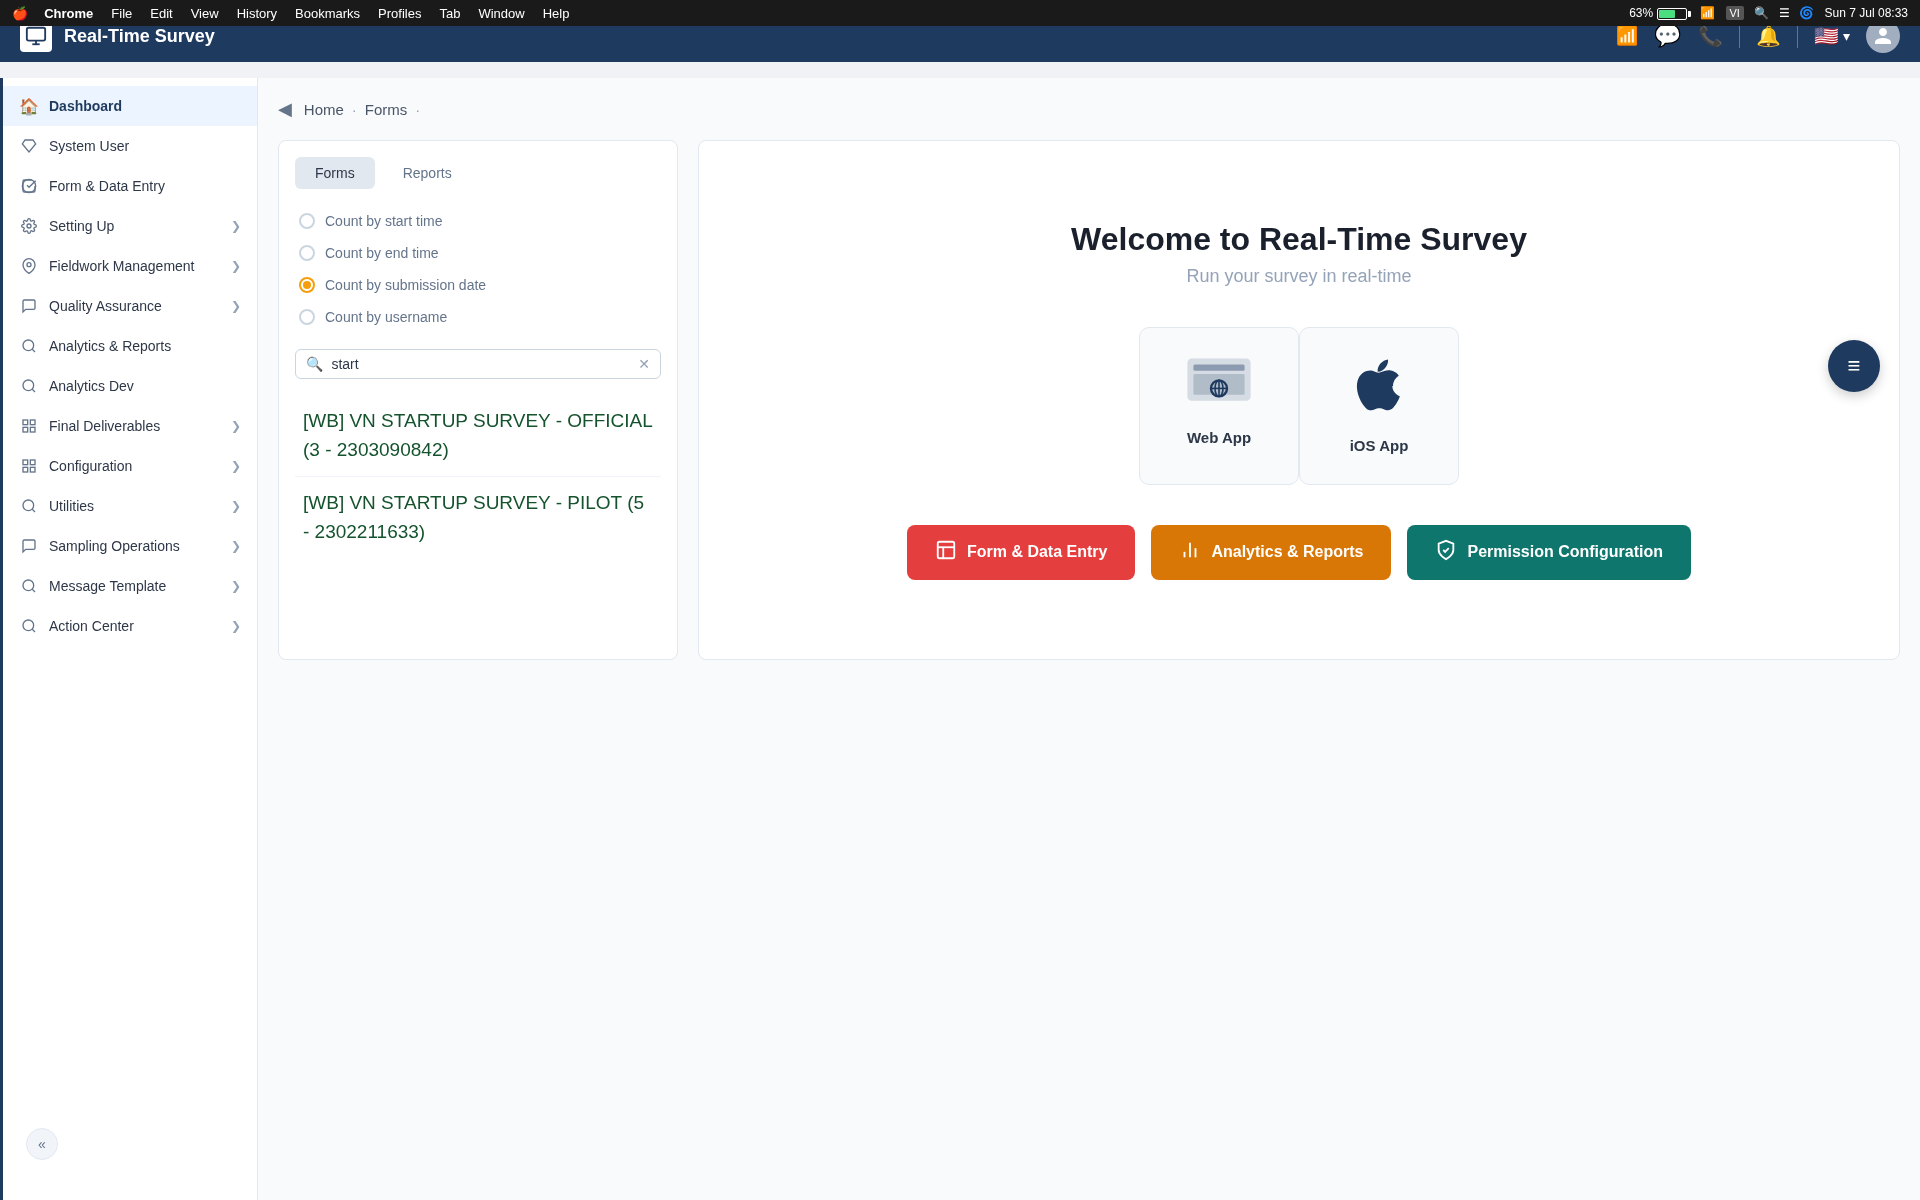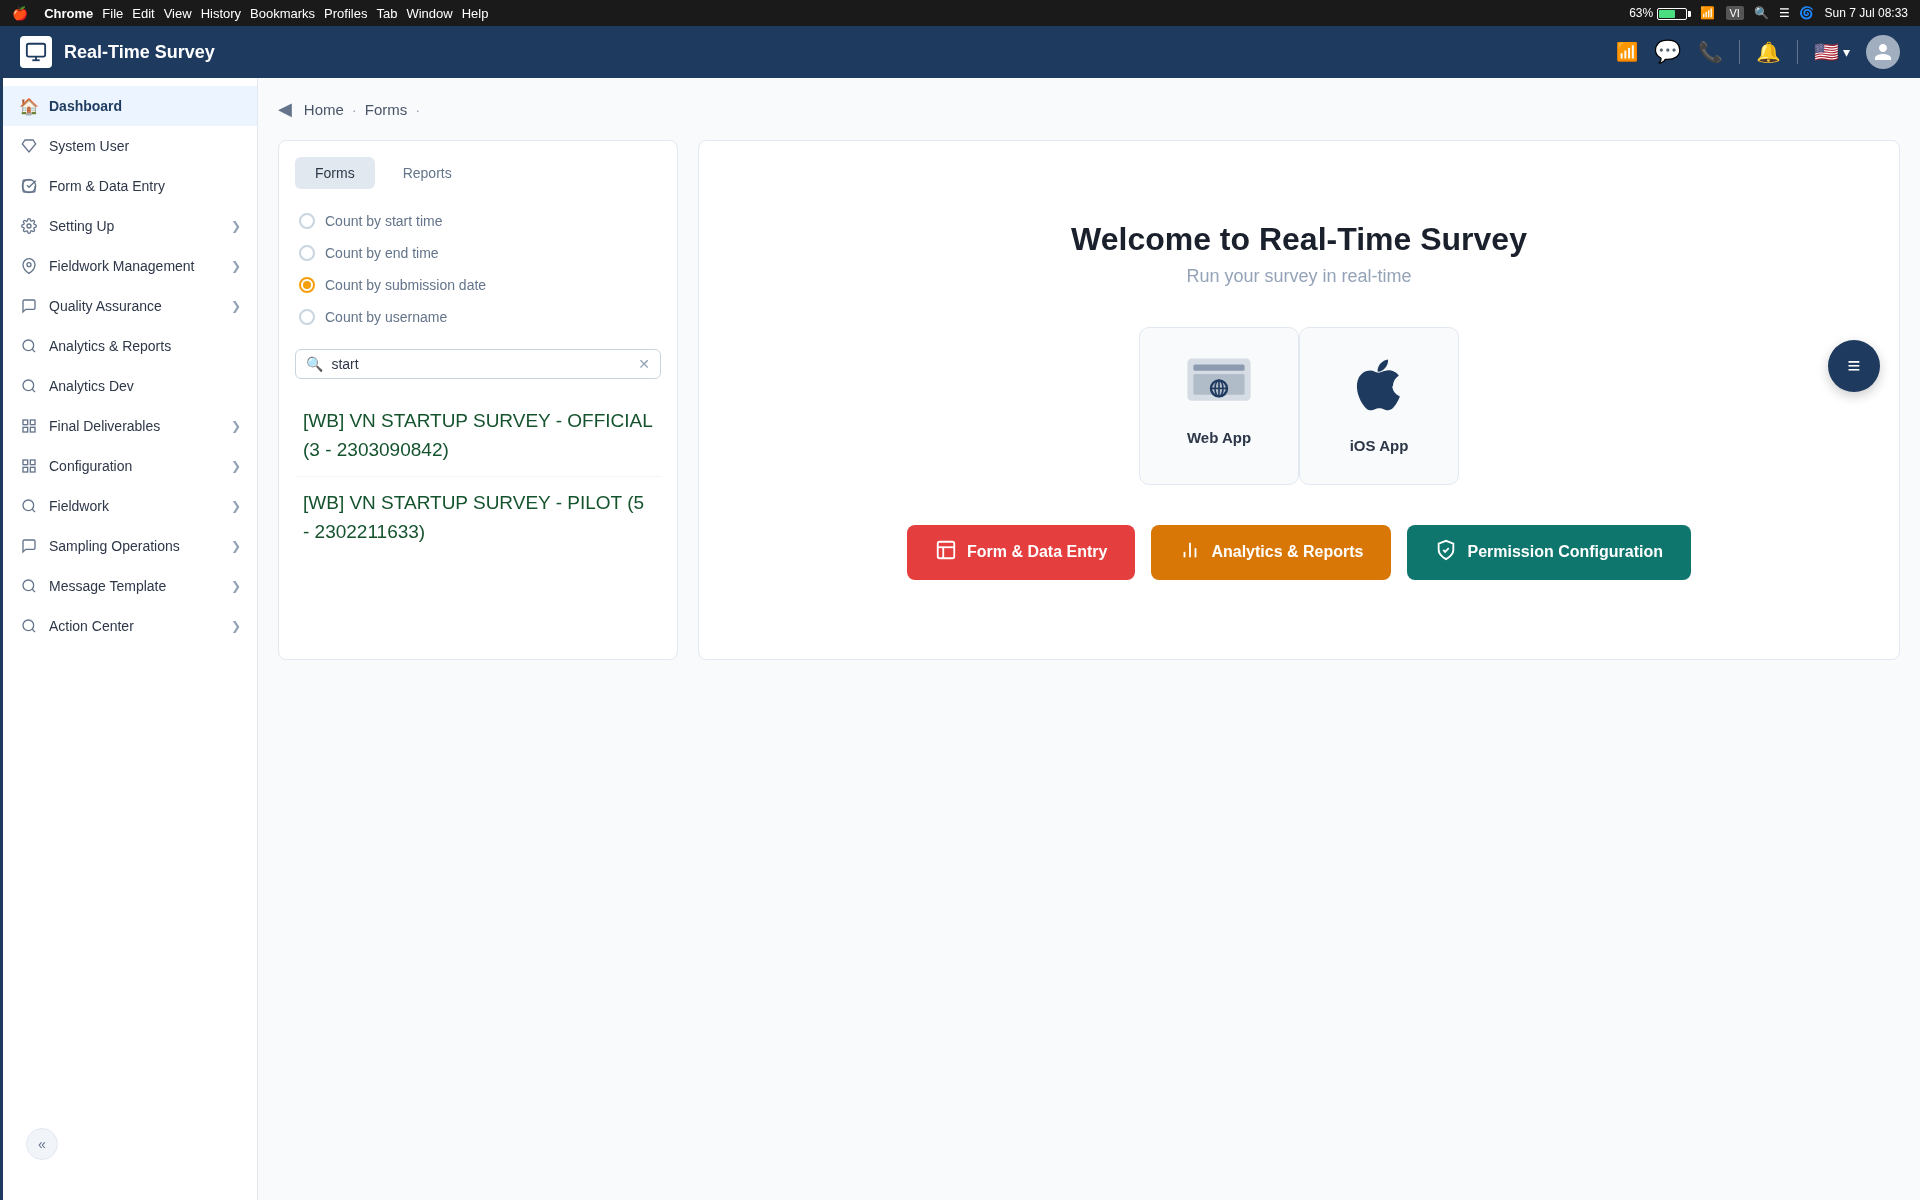--- a/index.html
+++ b/index.html
@@ -3,30 +3,30 @@
   <meta charset="utf-8">
   <style>
     * { margin: 0; padding: 0; box-sizing: border-box; }
     body { font-family: -apple-system, BlinkMacSystemFont, 'Segoe UI', sans-serif; background: #f0f2f5; width: 1920px; height: 1200px; overflow: hidden; }
 
     
     .mac-menubar {
       display: flex; align-items: center; background: #1a1a1a; color: #fff;
       height: 26px; padding: 0 12px; font-size: 13px; gap: 16px; position: fixed; top: 0; left: 0; right: 0; z-index: 1000;
     }
-    .mac-menubar .menu-items { display: flex; gap: 9px; }
+    .mac-menubar .menu-items { display: flex; gap: 18px; }
     .mac-menubar .menu-item { cursor: pointer; }
     .mac-menubar .menu-item.active { font-weight: 600; }
     .mac-menubar .right-items { margin-left: auto; display: flex; align-items: center; gap: 10px; font-size: 12px; }
     .mac-menubar .time { font-size: 12px; }
 
     
     .app-titlebar {
       display: flex; align-items: center; background: #1e3a5f; color: #fff;
-      height: 52px; padding: 0 20px; position: fixed; top: 26px; left: 0; right: 0; z-index: 999; gap: 12px;
+      height: 52px; padding: 0 20px; position: fixed; top: 10px; left: 0; right: 0; z-index: 999; gap: 12px;
     }
     .app-titlebar .app-icon { width: 32px; height: 32px; background: #fff; border-radius: 4px; display: flex; align-items: center; justify-content: center; }
     .app-titlebar .app-icon svg { width: 22px; height: 22px; }
     .app-titlebar .app-title { font-size: 18px; font-weight: 600; }
     .app-titlebar .right-icons { margin-left: auto; display: flex; align-items: center; gap: 16px; }
     .app-titlebar .right-icons .icon-btn { color: #fff; cursor: pointer; font-size: 18px; display: flex; align-items: center; }
     .app-titlebar .separator { width: 1px; height: 24px; background: rgba(255,255,255,0.3); }
     .app-titlebar .flag { font-size: 20px; display: flex; align-items: center; gap: 4px; cursor: pointer; }
     .app-titlebar .user-avatar { width: 34px; height: 34px; border-radius: 50%; background: #a0aec0; display: flex; align-items: center; justify-content: center; cursor: pointer; }
 
@@ -333,21 +333,21 @@
       <span class="si-label">Configuration</span>
       <span class="si-arrow">❯</span>
     </div>
     <div class="sidebar-item">
       <span class="si-icon">
         <svg width="16" height="16" viewBox="0 0 24 24" fill="none" stroke="#64748b" stroke-width="2">
             <circle cx="11" cy="11" r="8"></circle>
             <line x1="21" y1="21" x2="16.65" y2="16.65"></line>
           </svg>
       </span>
-      <span class="si-label">Fieldwork</span>
+      <span class="si-label">Utilities</span>
       <span class="si-arrow">❯</span>
     </div>
     <div class="sidebar-item">
       <span class="si-icon">
         <svg width="16" height="16" viewBox="0 0 24 24" fill="none" stroke="#64748b" stroke-width="2">
             <path d="M21 15a2 2 0 01-2 2H7l-4 4V5a2 2 0 012-2h14a2 2 0 012 2z"></path>
           </svg>
       </span>
       <span class="si-label">Sampling Operations</span>
       <span class="si-arrow">❯</span>

